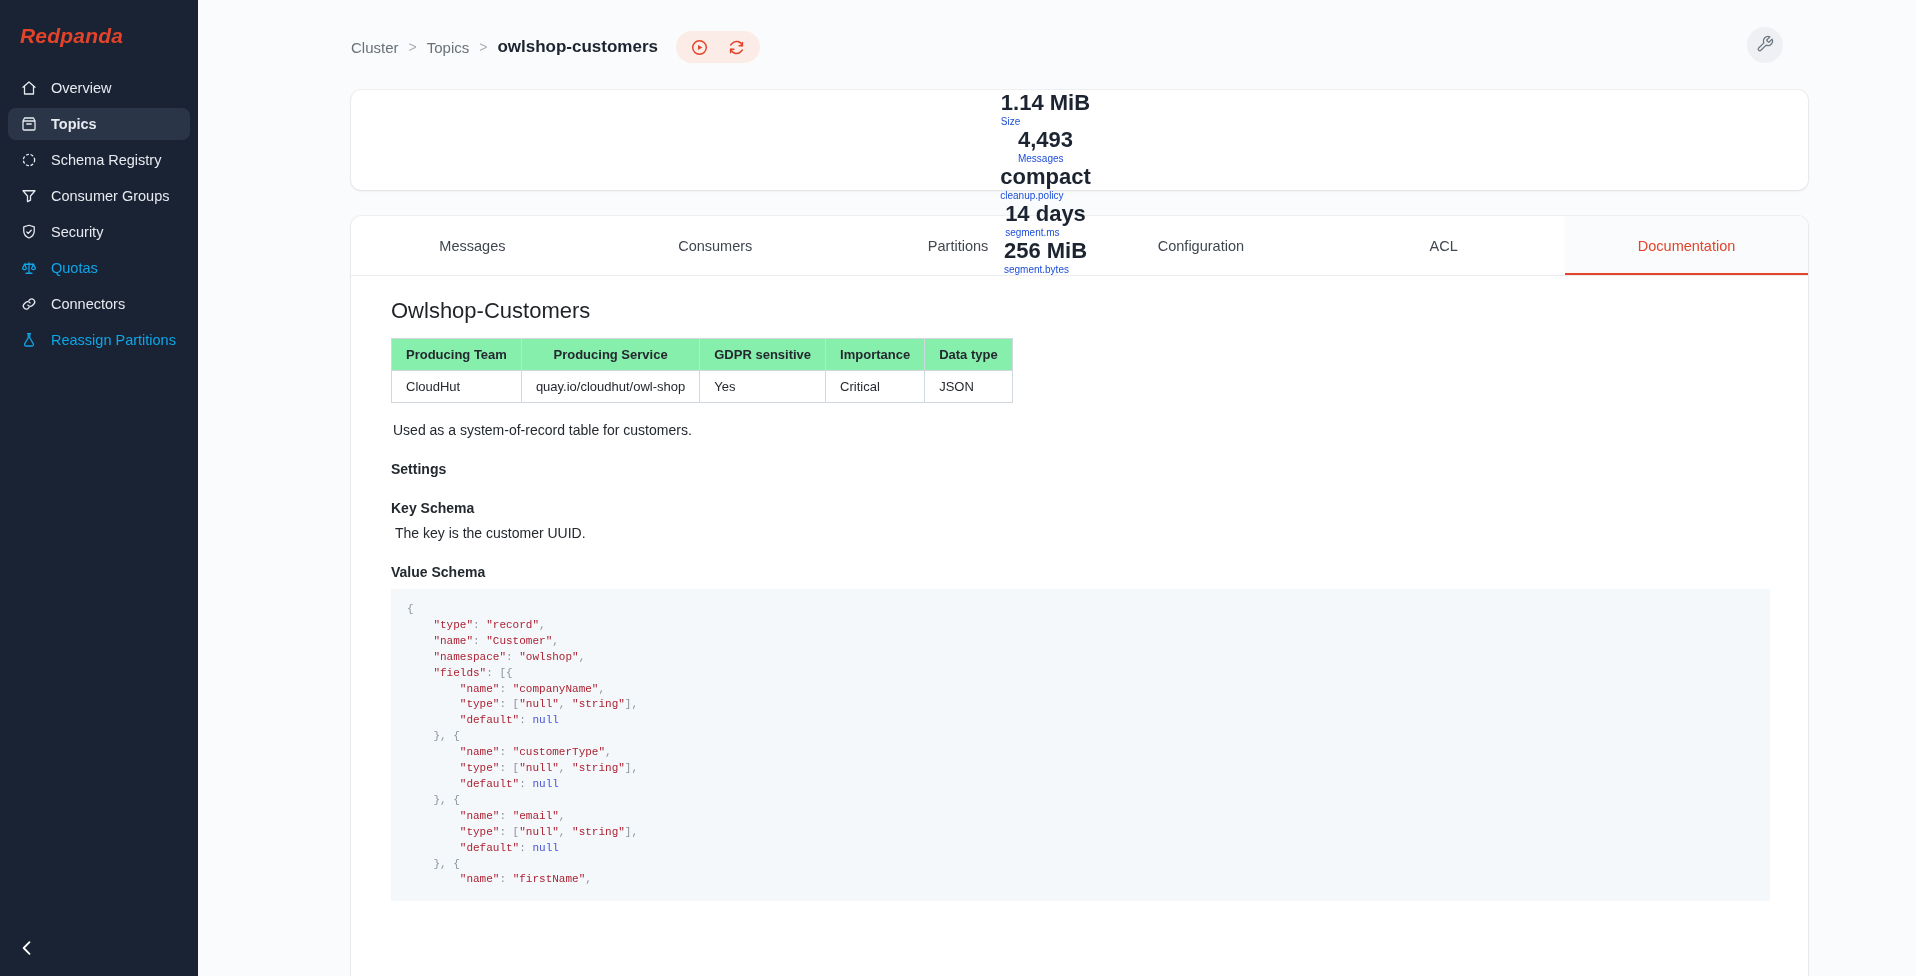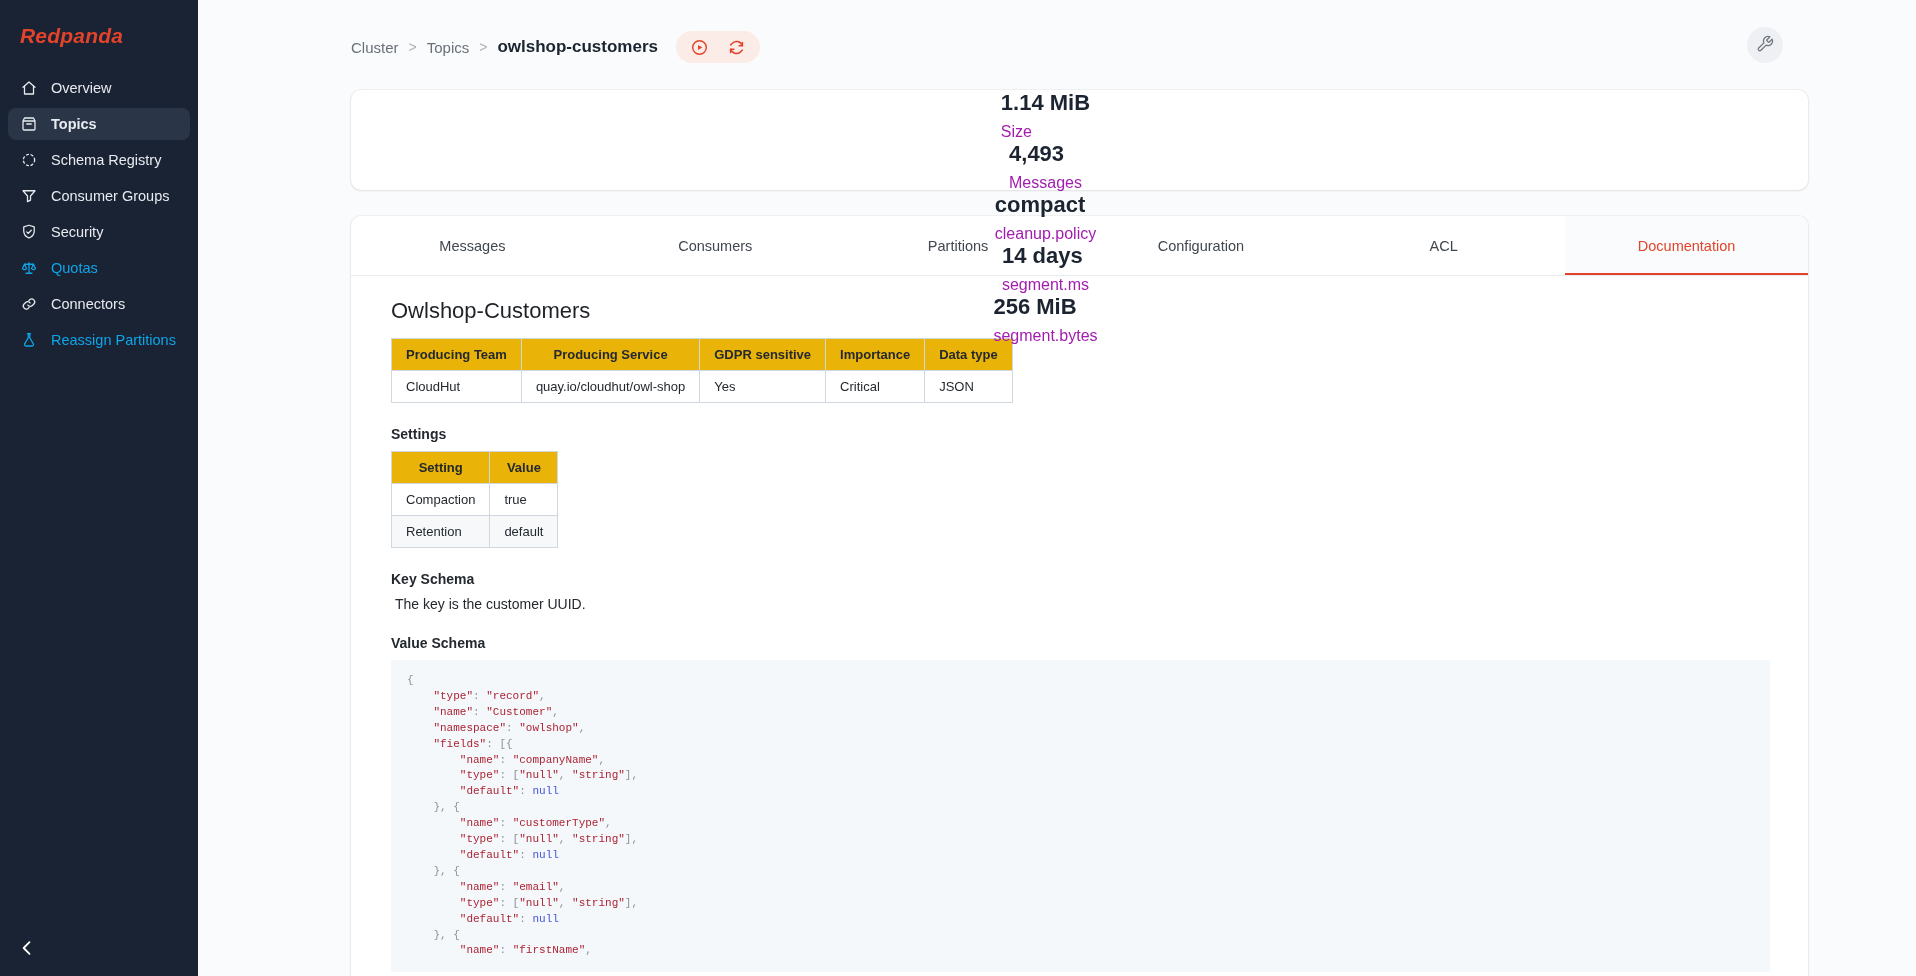--- a/index.html
+++ b/index.html
@@ -57,37 +57,37 @@
   }
   .wrench-btn svg { width:18px; height:18px; stroke:currentColor; fill:none; stroke-width:1.7; stroke-linecap:round; stroke-linejoin:round; }
 
   .card {
     background:#FFFFFF; border-radius:10px;
     box-shadow:0 1px 3px rgba(16,24,40,.08), 0 0 0 1px rgba(16,24,40,.045);
   }
   .stats-card { margin-top:18px; height:100px; display:flex; align-items:center; padding:0 26px;flex-direction:column; }
   .stat { margin-right:68px; }
   .stat .val { font-size:22px; font-weight:700; color:#1B2430; }
-  .stat .lbl { font-size:16px; color:#a21caf; margin-top:7px; }
+  .stat .lbl { font-size:10px; color:#1d4ed8; }
   .stat-divider { border-left:1px solid #E8EAED; height:78px; margin-right:48px; }
 
   .main-card { margin-top:26px; min-height:900px; }
   .tabs { display:flex; height:60px; border-bottom:1px solid #E9EBEE; border-radius:10px 10px 0 0; overflow:hidden; }
   .tab {
     flex:1; display:flex; align-items:center; justify-content:center;
     font-size:14.5px; color:#40474F; cursor:pointer;
   }
   .tab.active { color:#E2432A; background:#FAFBFC; box-shadow:inset 0 -2px 0 #E2432A; }
 
   .doc-content { padding:22px 38px 40px 40px; }
   .doc-title { font-size:22px; font-weight:400; color:#1F2328; margin-bottom:14px; }
 
   table.tbl { border-collapse:collapse; font-size:13px; color:#24292F; }
   table.tbl th, table.tbl td { border:1px solid #D0D7DE; padding:8px 14px; white-space:nowrap; }
-  table.tbl th { background:#eab308; font-weight:700; text-align:center;margin-top:48px; }
+  table.tbl th { background:#86efac; font-weight:700; text-align:center;margin-top:48px; }
   table.tbl td { text-align:left; }
   table.settings tbody tr:nth-child(2) td { background:#F6F8FA; }
 
   .desc { font-size:14px; color:#24292F; margin:19px 0 0 2px; }
   h4.section { font-size:14px; font-weight:700; color:#24292F; margin:23px 0 9px 0; }
   .desc2 { font-size:14px; color:#24292F; margin:4px 0 0 4px; }
 
   pre.code {
     margin-top:9px; background:#F5F8FB; padding:13px 16px;
     font-family:"Liberation Mono", monospace; font-size:11px; line-height:15.9px;
@@ -271,38 +271,21 @@
           <tbody>
             <tr>
               <td>CloudHut</td>
               <td>quay.io/cloudhut/owl-shop</td>
               <td>Yes</td>
               <td>Critical</td>
               <td>JSON</td>
             </tr>
           </tbody>
         </table>
+      <p class="desc">Used as a system-of-record table for customers.</p>
       <h4 class="section">Settings</h4>
-      <table class="tbl settings" id="settings-table">
-          <thead>
-            <tr>
-              <th>Setting</th>
-              <th>Value</th>
-            </tr>
-          </thead>
-          <tbody>
-            <tr>
-              <td>Compaction</td>
-              <td>true</td>
-            </tr>
-            <tr>
-              <td>Retention</td>
-              <td>default</td>
-            </tr>
-          </tbody>
-        </table>
       <h4 class="section">Key Schema</h4>
       <p class="desc2">The key is the customer UUID.</p>
       <h4 class="section">Value Schema</h4>
       <pre class="code" id="code"><div><span class="tok-p">{</span></div><div><span class="tok-p">    </span><span class="tok-s">"type"</span><span class="tok-p">: </span><span class="tok-s">"record"</span><span class="tok-p">,</span></div><div><span class="tok-p">    </span><span class="tok-s">"name"</span><span class="tok-p">: </span><span class="tok-s">"Customer"</span><span class="tok-p">,</span></div><div><span class="tok-p">    </span><span class="tok-s">"namespace"</span><span class="tok-p">: </span><span class="tok-s">"owlshop"</span><span class="tok-p">,</span></div><div><span class="tok-p">    </span><span class="tok-s">"fields"</span><span class="tok-p">: [{</span></div><div><span class="tok-p">        </span><span class="tok-s">"name"</span><span class="tok-p">: </span><span class="tok-s">"companyName"</span><span class="tok-p">,</span></div><div><span class="tok-p">        </span><span class="tok-s">"type"</span><span class="tok-p">: [</span><span class="tok-s">"null"</span><span class="tok-p">, </span><span class="tok-s">"string"</span><span class="tok-p">],</span></div><div><span class="tok-p">        </span><span class="tok-s">"default"</span><span class="tok-p">: </span><span class="tok-n">null</span></div><div><span class="tok-p">    }, {</span></div><div><span class="tok-p">        </span><span class="tok-s">"name"</span><span class="tok-p">: </span><span class="tok-s">"customerType"</span><span class="tok-p">,</span></div><div><span class="tok-p">        </span><span class="tok-s">"type"</span><span class="tok-p">: [</span><span class="tok-s">"null"</span><span class="tok-p">, </span><span class="tok-s">"string"</span><span class="tok-p">],</span></div><div><span class="tok-p">        </span><span class="tok-s">"default"</span><span class="tok-p">: </span><span class="tok-n">null</span></div><div><span class="tok-p">    }, {</span></div><div><span class="tok-p">        </span><span class="tok-s">"name"</span><span class="tok-p">: </span><span class="tok-s">"email"</span><span class="tok-p">,</span></div><div><span class="tok-p">        </span><span class="tok-s">"type"</span><span class="tok-p">: [</span><span class="tok-s">"null"</span><span class="tok-p">, </span><span class="tok-s">"string"</span><span class="tok-p">],</span></div><div><span class="tok-p">        </span><span class="tok-s">"default"</span><span class="tok-p">: </span><span class="tok-n">null</span></div><div><span class="tok-p">    }, {</span></div><div><span class="tok-p">        </span><span class="tok-s">"name"</span><span class="tok-p">: </span><span class="tok-s">"firstName"</span><span class="tok-p">,</span></div></pre>
     </div>
   </section>
 </main>
 
 </body></html>

